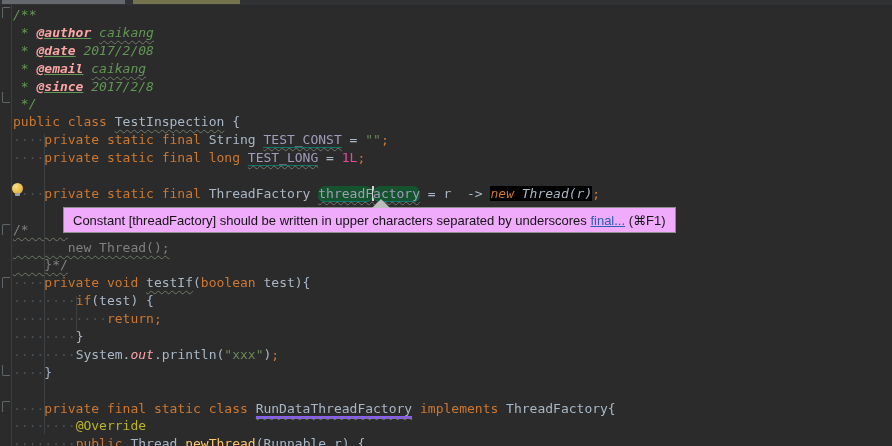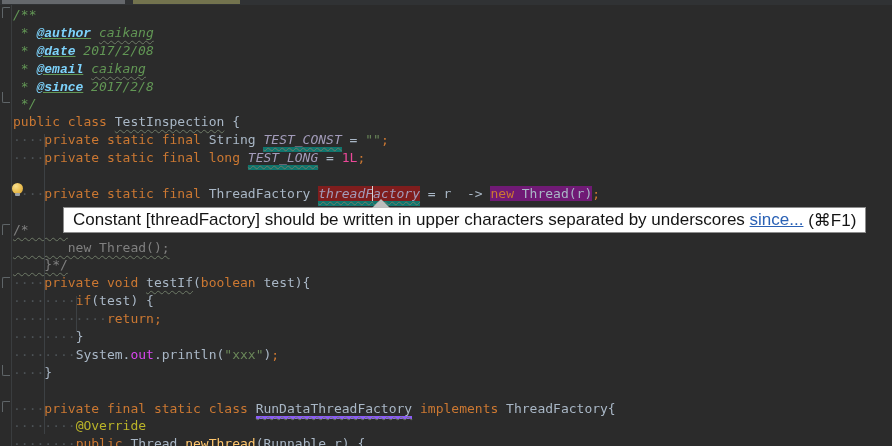--- a/index.html
+++ b/index.html
@@ -21,43 +21,43 @@
         background:radial-gradient(circle at 35% 30%,#f8e08e 0%,#e9bd4f 55%,#d39c33 100%);}
   #bulb::after{content:"";position:absolute;left:3px;top:10px;width:5px;height:3px;
         background:#9aa0a6;border-radius:1px;}
   
   #code{position:absolute;left:12px;top:6px;right:0;font-size:13px;line-height:17.9px;
         white-space:pre;color:#a9b7c6;}
   .line{height:17.9px;padding-left:1px;}
   .kw{color:#cc7832;margin-top:47px;}
   .txt{color:#a9b7c6;}
   .doc{color:#629755;font-style:italic;}
-  .doctag{color:#7dd3fc;font-style:italic;font-weight:bold;
-          text-decoration:underline;text-decoration-color:#629755;font-family:Liberation Mono, monospace;}
+  .doctag{color:#fca5a5;font-style:italic;font-weight:bold;
+          text-decoration:underline;text-decoration-color:#629755;}
   .cmt{color:#808080;}
   .str{color:#6a8759;}
   .num{color:#ec4899;}
-  .fld{color:#d946ef;}
-  .const{color:#a39cba;font-style:italic;border-bottom:5px solid #0f766e;}
+  .fld{color:#fca5a5;font-style:italic;}
+  .const{color:#a39cba;border-bottom:1px solid #0f766e;}
   .ann{color:#bbb529;text-align:center;}
   .mdecl{color:#ffc66d;}
   .ind{color:#4c5256;}
   .sq{text-decoration:underline wavy #6e7a66;text-decoration-skip-ink:none;
       text-underline-offset:3px;text-decoration-thickness:1px;margin-top:24px;}
   .ul{border-bottom:3px solid #8b5cf6;}
-  .hlw{background:#7f1d1d;}
-  .hlo{background:#701a75;}
+  .hlw{background:#14532d;border-radius:7px;}
+  .hlo{background:#000000;font-style:italic;}
   .caret{display:inline-block;width:2px;height:15px;background:#d6d6d6;
          vertical-align:text-bottom;margin:0 -1px;}
   .guide{position:absolute;width:1px;background:#3d4144;}
   
   #tooltip{position:absolute;left:63px;top:207px;height:26px;box-sizing:border-box;
-           background:#ffffff;border:1px solid #8d8d8d;display:flex;align-items:center;
+           background:#f0abfc;border:1px solid #8d8d8d;display:flex;align-items:center;
            padding:12px 9px;font-family:"Liberation Sans","DejaVu Sans",sans-serif;
-           font-size:17px;color:#141414;white-space:pre;}
+           font-size:13px;color:#141414;white-space:pre;}
   #tooltip .arrow{position:absolute;left:308px;top:-9px;width:0;height:0;
            border-left:9px solid transparent;border-right:9px solid transparent;
            border-bottom:9px solid #bdbdbd;}
   #tooltip a{color:#2a61b5;text-decoration:underline;cursor:pointer;}
 </style>
 </head>
 <body>
 
 <div id="app">
 
@@ -77,16 +77,16 @@
 
   <div id="code"><div class="line"><span class="doc">/**</span></div><div class="line"><span class="doc"> * </span><span class="doctag">@author</span><span class="doc"> </span><span class="doc sq">caikang</span></div><div class="line"><span class="doc"> * </span><span class="doctag">@date</span><span class="doc"> 2017/2/08</span></div><div class="line"><span class="doc"> * </span><span class="doctag">@email</span><span class="doc"> </span><span class="doc sq">caikang</span></div><div class="line"><span class="doc"> * </span><span class="doctag">@since</span><span class="doc"> 2017/2/8</span></div><div class="line"><span class="doc"> */</span></div><div class="line"><span class="kw">public class </span><span class="txt sq">TestInspection</span><span class="txt"> {</span></div><div class="line"><span class="ind">····</span><span class="kw">private static final </span><span class="txt">String </span><span class="const sq">TEST_CONST</span><span class="txt"> = </span><span class="str">""</span><span class="kw">;</span></div><div class="line"><span class="ind">····</span><span class="kw">private static final long </span><span class="const sq">TEST_LONG</span><span class="txt"> = </span><span class="num">1L</span><span class="kw">;</span></div><div class="line"></div><div class="line"><span class="ind">····</span><span class="kw">private static final </span><span class="txt">ThreadFactory </span><span class="const sq hlw">threadF</span><span class="caret"></span><span class="const sq hlw">actory</span><span class="txt"> = r  -&gt; </span><span class="kw hlo">new </span><span class="txt hlo">Thread(r)</span><span class="kw">;</span></div><div class="line"></div><div class="line"><span class="cmt sq">/*     </span></div><div class="line"><span class="cmt sq">       new Thread();</span></div><div class="line"><span class="cmt sq">    }*/</span></div><div class="line"><span class="ind">····</span><span class="kw">private void </span><span class="txt sq">testIf</span><span class="txt">(</span><span class="kw">boolean </span><span class="txt">test){</span></div><div class="line"><span class="ind">········</span><span class="kw">if</span><span class="txt">(test) {</span></div><div class="line"><span class="ind">············</span><span class="kw">return;</span></div><div class="line"><span class="ind">········</span><span class="txt">}</span></div><div class="line"><span class="ind">········</span><span class="txt">System.</span><span class="fld">out</span><span class="txt">.println(</span><span class="str">"xxx"</span><span class="txt">)</span><span class="kw">;</span></div><div class="line"><span class="ind">····</span><span class="txt">}</span></div><div class="line"></div><div class="line"><span class="ind">····</span><span class="kw">private final static class </span><span class="txt sq ul">RunDataThreadFactory</span><span class="txt"> </span><span class="kw">implements</span><span class="txt"> ThreadFactory{</span></div><div class="line"><span class="ind">········</span><span class="ann">@Override</span></div><div class="line"><span class="ind">········</span><span class="kw">public </span><span class="txt">Thread </span><span class="mdecl">newThread</span><span class="txt">(Runnable r) {</span></div></div>
 
   <div class="guide" style="left:44px;top:134px;height:300px;"></div>
   <div class="guide" style="left:76px;top:296px;height:36px;"></div>
 
   <div id="bulb" title=""></div>
 
   <div id="tooltip">
     <div class="arrow"></div>
-    <span>Constant [threadFactory] should be written in upper characters separated by underscores </span><a>since...</a><span> (⌘F1)</span>
+    <span>Constant [threadFactory] should be written in upper characters separated by underscores </span><a>final...</a><span> (⌘F1)</span>
   </div>
 
 </div>
 
 </body></html>

